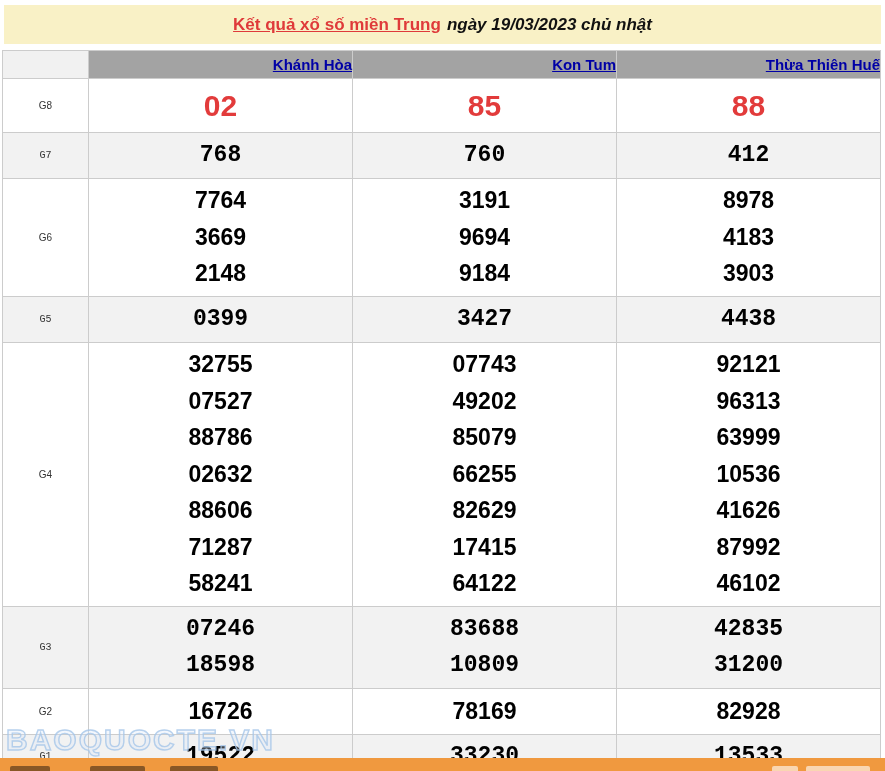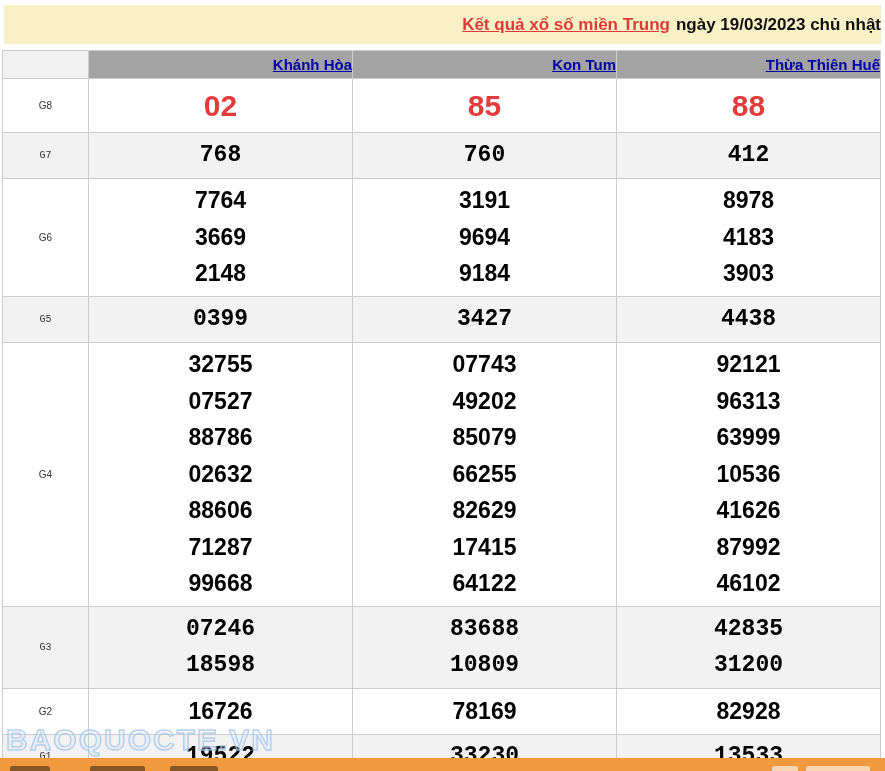--- a/index.html
+++ b/index.html
@@ -16,27 +16,27 @@
   body{
     font-family:"Liberation Sans","DejaVu Sans",sans-serif;
     width:885px;height:771px;overflow:hidden;
   }
   .page{position:relative;width:885px;height:771px;background:#fff;overflow:hidden;}
 
   
   .banner{
     position:absolute;left:4px;top:5px;width:877px;height:39px;
     background:var(--banner-bg);
-    display:flex;align-items:center;justify-content:flex-end;
+    display:flex;align-items:center;justify-content:center;
     font-size:17px;font-weight:bold;color:#111;
   }
   .banner a{
     color:var(--title-red);text-decoration:underline;cursor:pointer;
   }
-  .banner .suffix{margin-left:6px;color:#111;}
+  .banner .suffix{margin-left:6px;color:#111;font-style:italic;}
 
   
   table.results{
     position:absolute;left:2px;top:50px;width:879px;
     border-collapse:collapse;table-layout:fixed;
   }
   table.results td,table.results th{border:1px solid var(--border-gray);}
   col.c-label{width:86px;}
   thead th{height:28px;font-size:15px;background:#a3a3a3;text-align:right;}
   thead td.corner{background:#F1F1F1;}
@@ -161,21 +161,21 @@
         </tr>
         <tr class="">
           <td class="label-cell">G4</td>
           <td class="value-cell">
             <div class="num">32755</div>
             <div class="num">07527</div>
             <div class="num">88786</div>
             <div class="num">02632</div>
             <div class="num">88606</div>
             <div class="num">71287</div>
-            <div class="num">99668</div>
+            <div class="num">58241</div>
           </td>
           <td class="value-cell">
             <div class="num">07743</div>
             <div class="num">49202</div>
             <div class="num">85079</div>
             <div class="num">66255</div>
             <div class="num">82629</div>
             <div class="num">17415</div>
             <div class="num">64122</div>
           </td>

